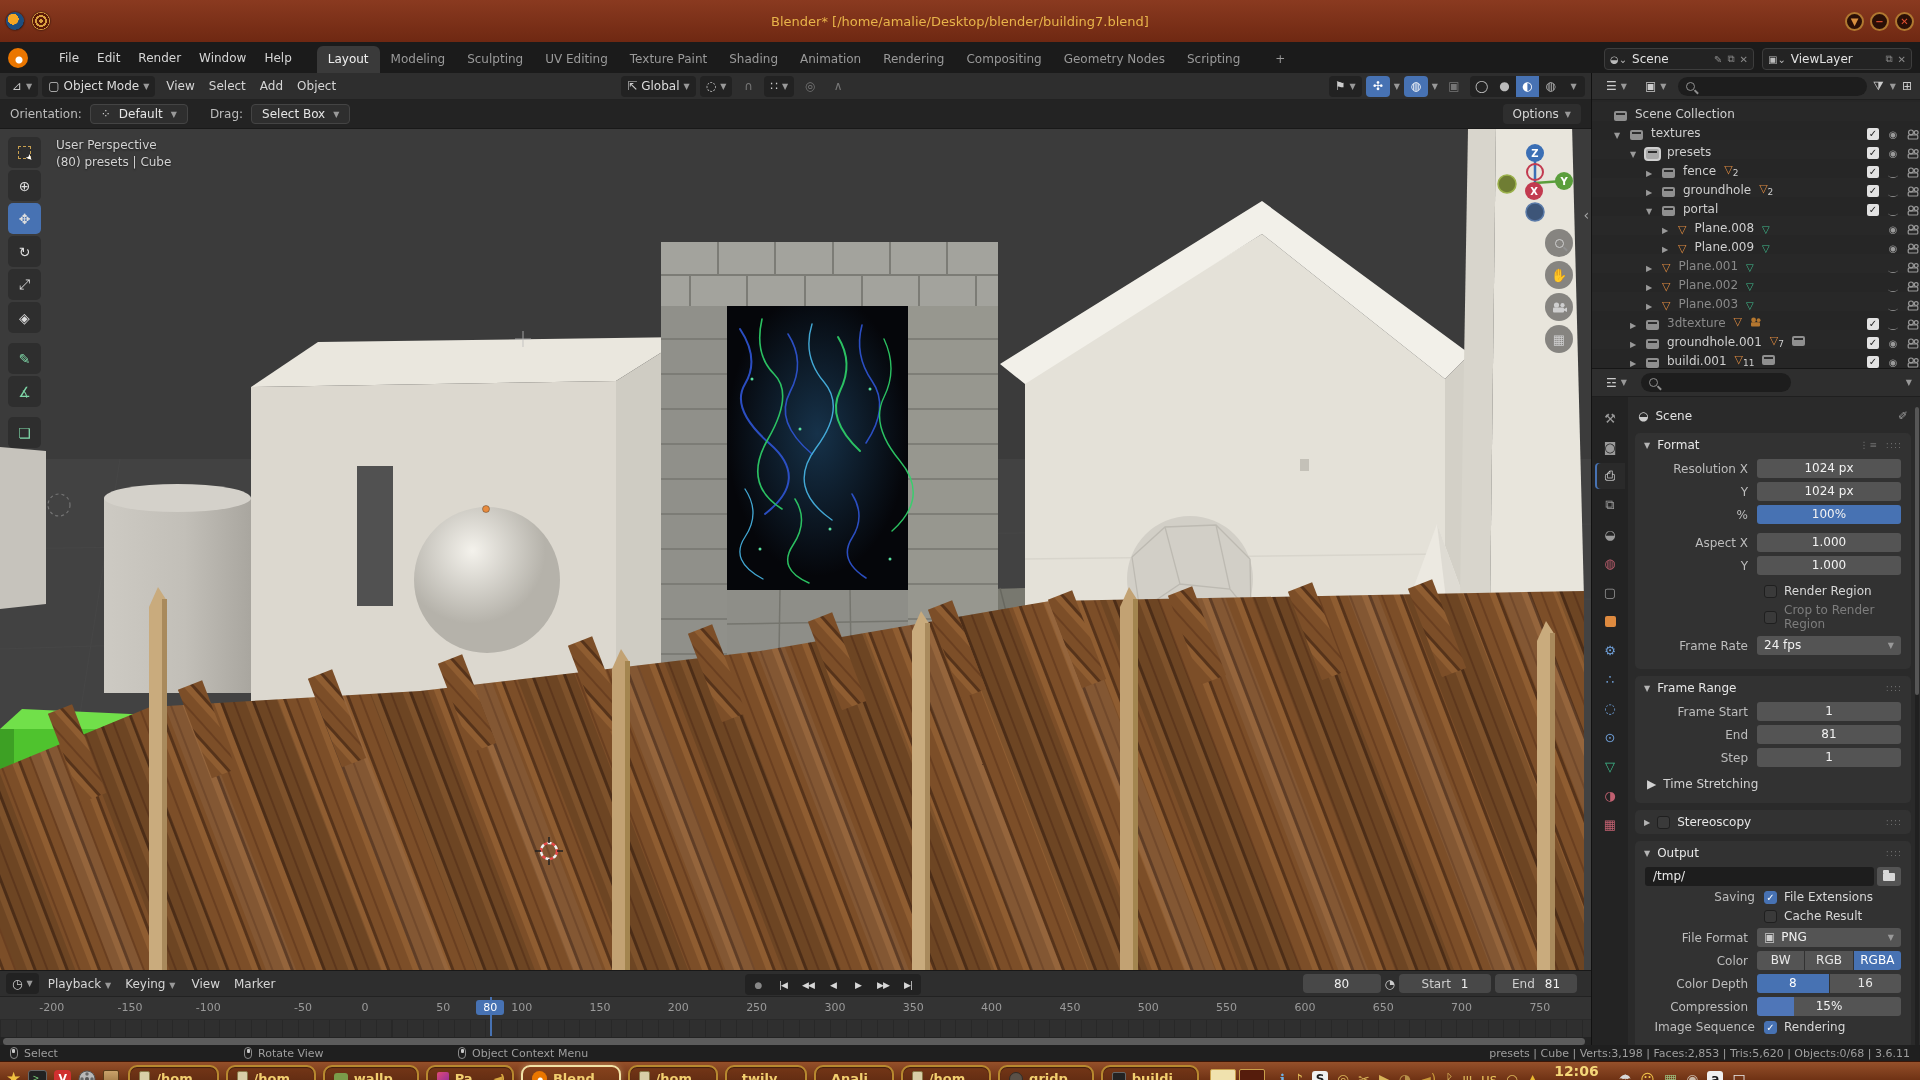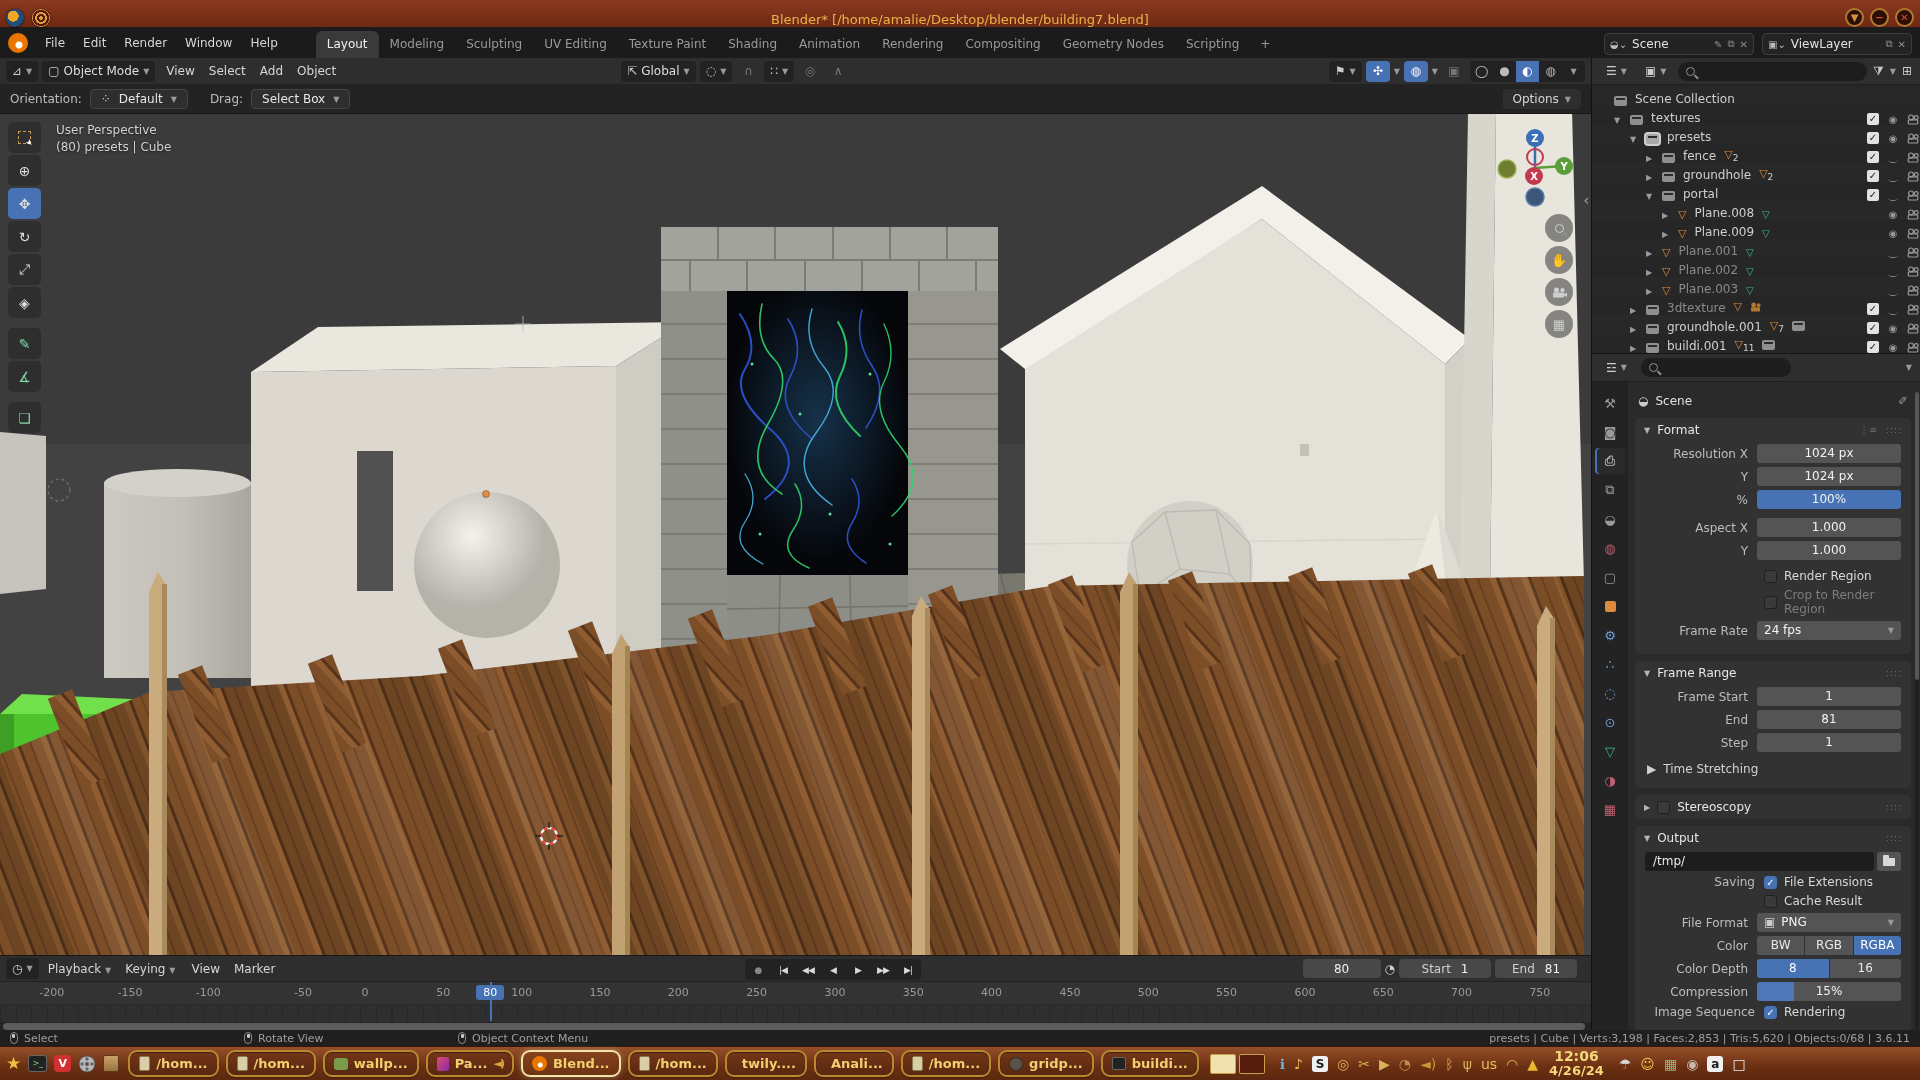--- a/index.html
+++ b/index.html
@@ -1,33 +1,33 @@
 <!DOCTYPE html>
 <html><head>
 <meta charset="utf-8">
 <style>
   * { box-sizing: border-box; margin:0; padding:0; }
   html,body { width:1920px; height:1080px; overflow:hidden; }
   body { font-family:"DejaVu Sans", sans-serif; font-size:12px; color:#d6d6d6; background:#2b2b2b; position:relative; }
 
   
-  .titlebar { height:27px; background:linear-gradient(#8a3a20,#6f2812); display:flex; align-items:flex-end; padding:0 6px; position:relative; }
+  .titlebar { height:42px; background:linear-gradient(#8a3a20,#6f2812); display:flex; align-items:center; padding:0 6px; position:relative; }
   .titlebar .appicons { display:flex; gap:8px; align-items:center; }
   .blender-app-icon { width:18px; height:18px; border-radius:50%; background:radial-gradient(circle at 40% 40%, #f5a623 0 35%, #1c4e80 36% 70%, #0e2a44 71%); box-shadow:0 0 2px #000; }
   .spiral-icon { width:18px; height:18px; border-radius:50%; background:repeating-radial-gradient(circle,#d8a040 0 2px,#5a1808 2px 4px); box-shadow:0 0 2px #000; }
   .titlebar .title { position:absolute; left:0; right:0; text-align:center; color:#e8b44a; font-size:13px; }
   .winbtns { margin-left:auto; display:flex; gap:6px; z-index:2; }
   .winbtn { width:19px; height:19px; border-radius:50%; background:#2a0f06; border:2px solid #b07830; color:#d89040; font-size:10px; line-height:15px; text-align:center; font-weight:bold; }
   .winbtn.red { color:#e05030; }
 
   
-  .topbar { height:31px; background:#1b1b1b; display:flex; align-items:flex-end; padding:0 8px; gap:2px; }
+  .topbar { height:31px; background:#1b1b1b; display:flex; align-items:flex-end; padding:0 8px; gap:16px; }
   .blender-logo { width:20px; height:20px; margin:0 6px 5px 0; border-radius:50%; background:radial-gradient(circle at 55% 60%, #fff 0 3px, #ea7600 4px 100%); }
   .menu-item { padding:5px 9px 8px; color:#d6d6d6; }
-  .tabs { display:flex; margin-left:27px; align-items:flex-start; }
+  .tabs { display:flex; margin-left:0; align-items:flex-start; }
   .tab { padding:6px 11px 7px; color:#9a9a9a; border-radius:6px 6px 0 0; font-size:12px; }
   .tab.active { background:#3a3a3a; color:#f0f0f0; }
   .tab-add { padding:6px 8px 7px; color:#9a9a9a; }
   .topbar-right { margin-left:auto; display:flex; gap:8px; align-items:center; margin-bottom:3px; }
   .selector { display:flex; align-items:center; background:#232323; border:1px solid #3d3d3d; border-radius:4px; height:22px; padding:0 5px; gap:5px; min-width:150px; }
   .selector .sel-ic { color:#bbb; font-size:10px; }
   .selector .sel-label { flex:1; color:#e2e2e2; }
   .selector .mini { color:#8a8a8a; font-size:10px; }
 
   

